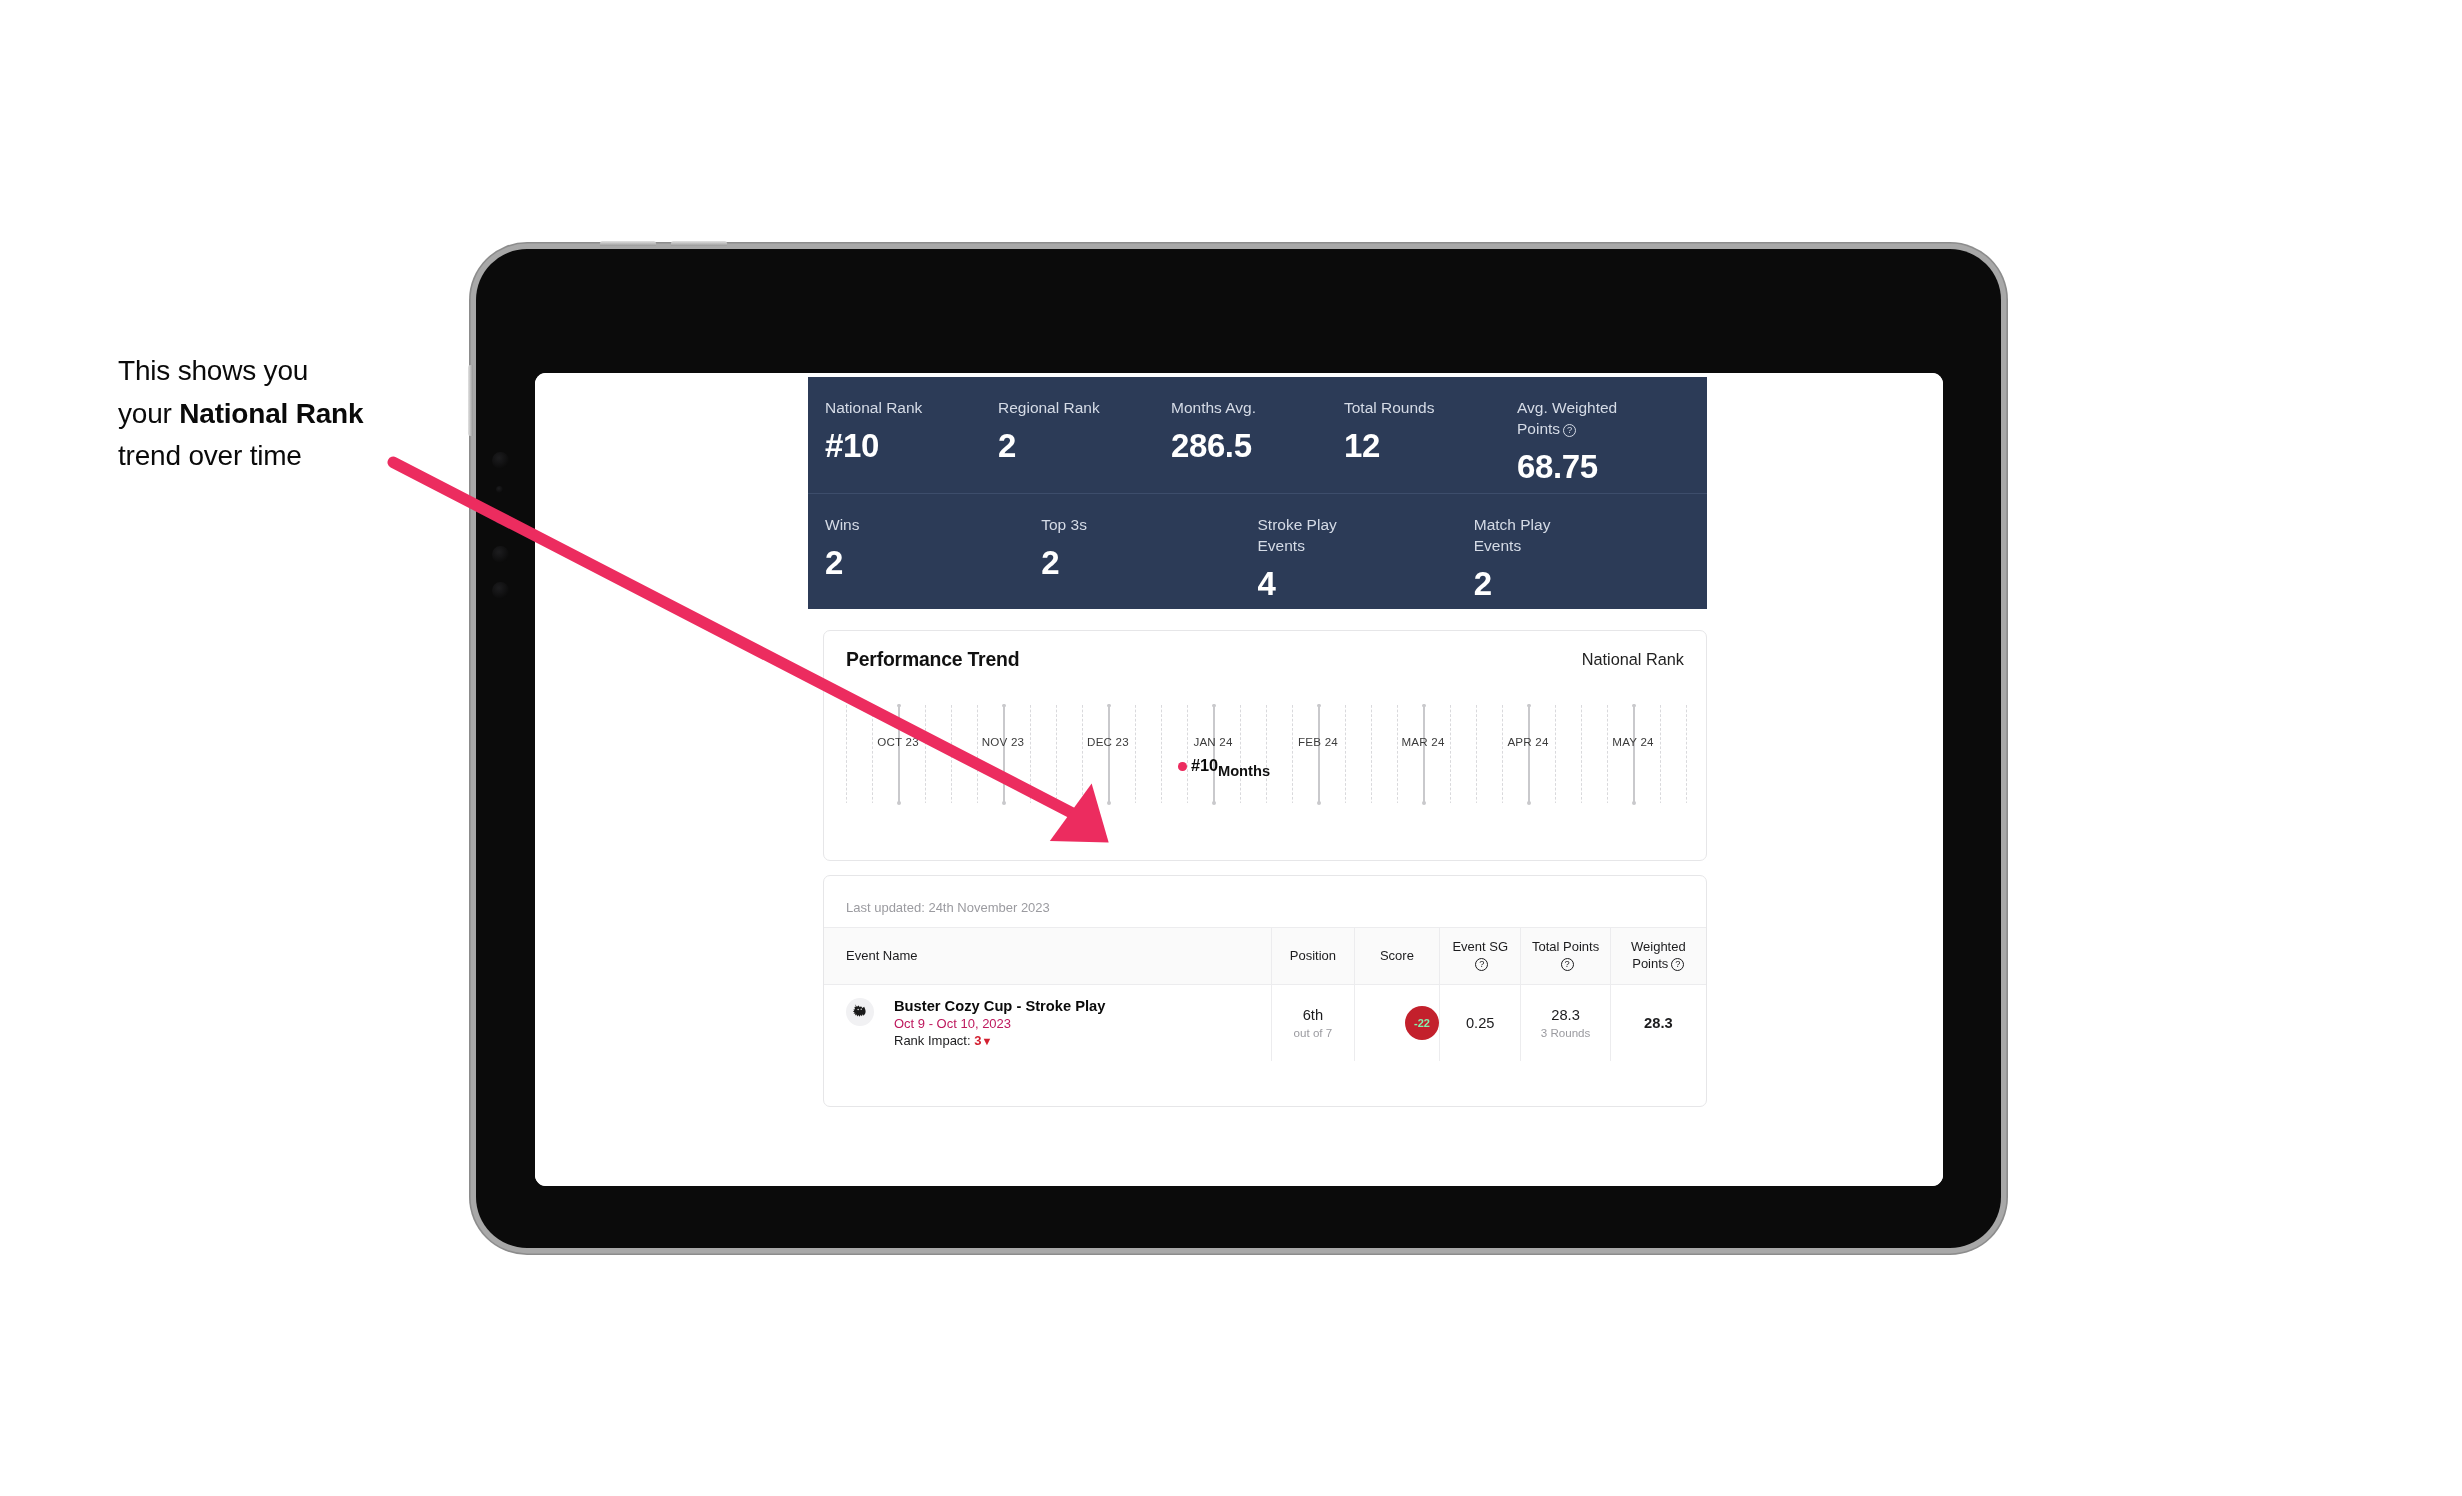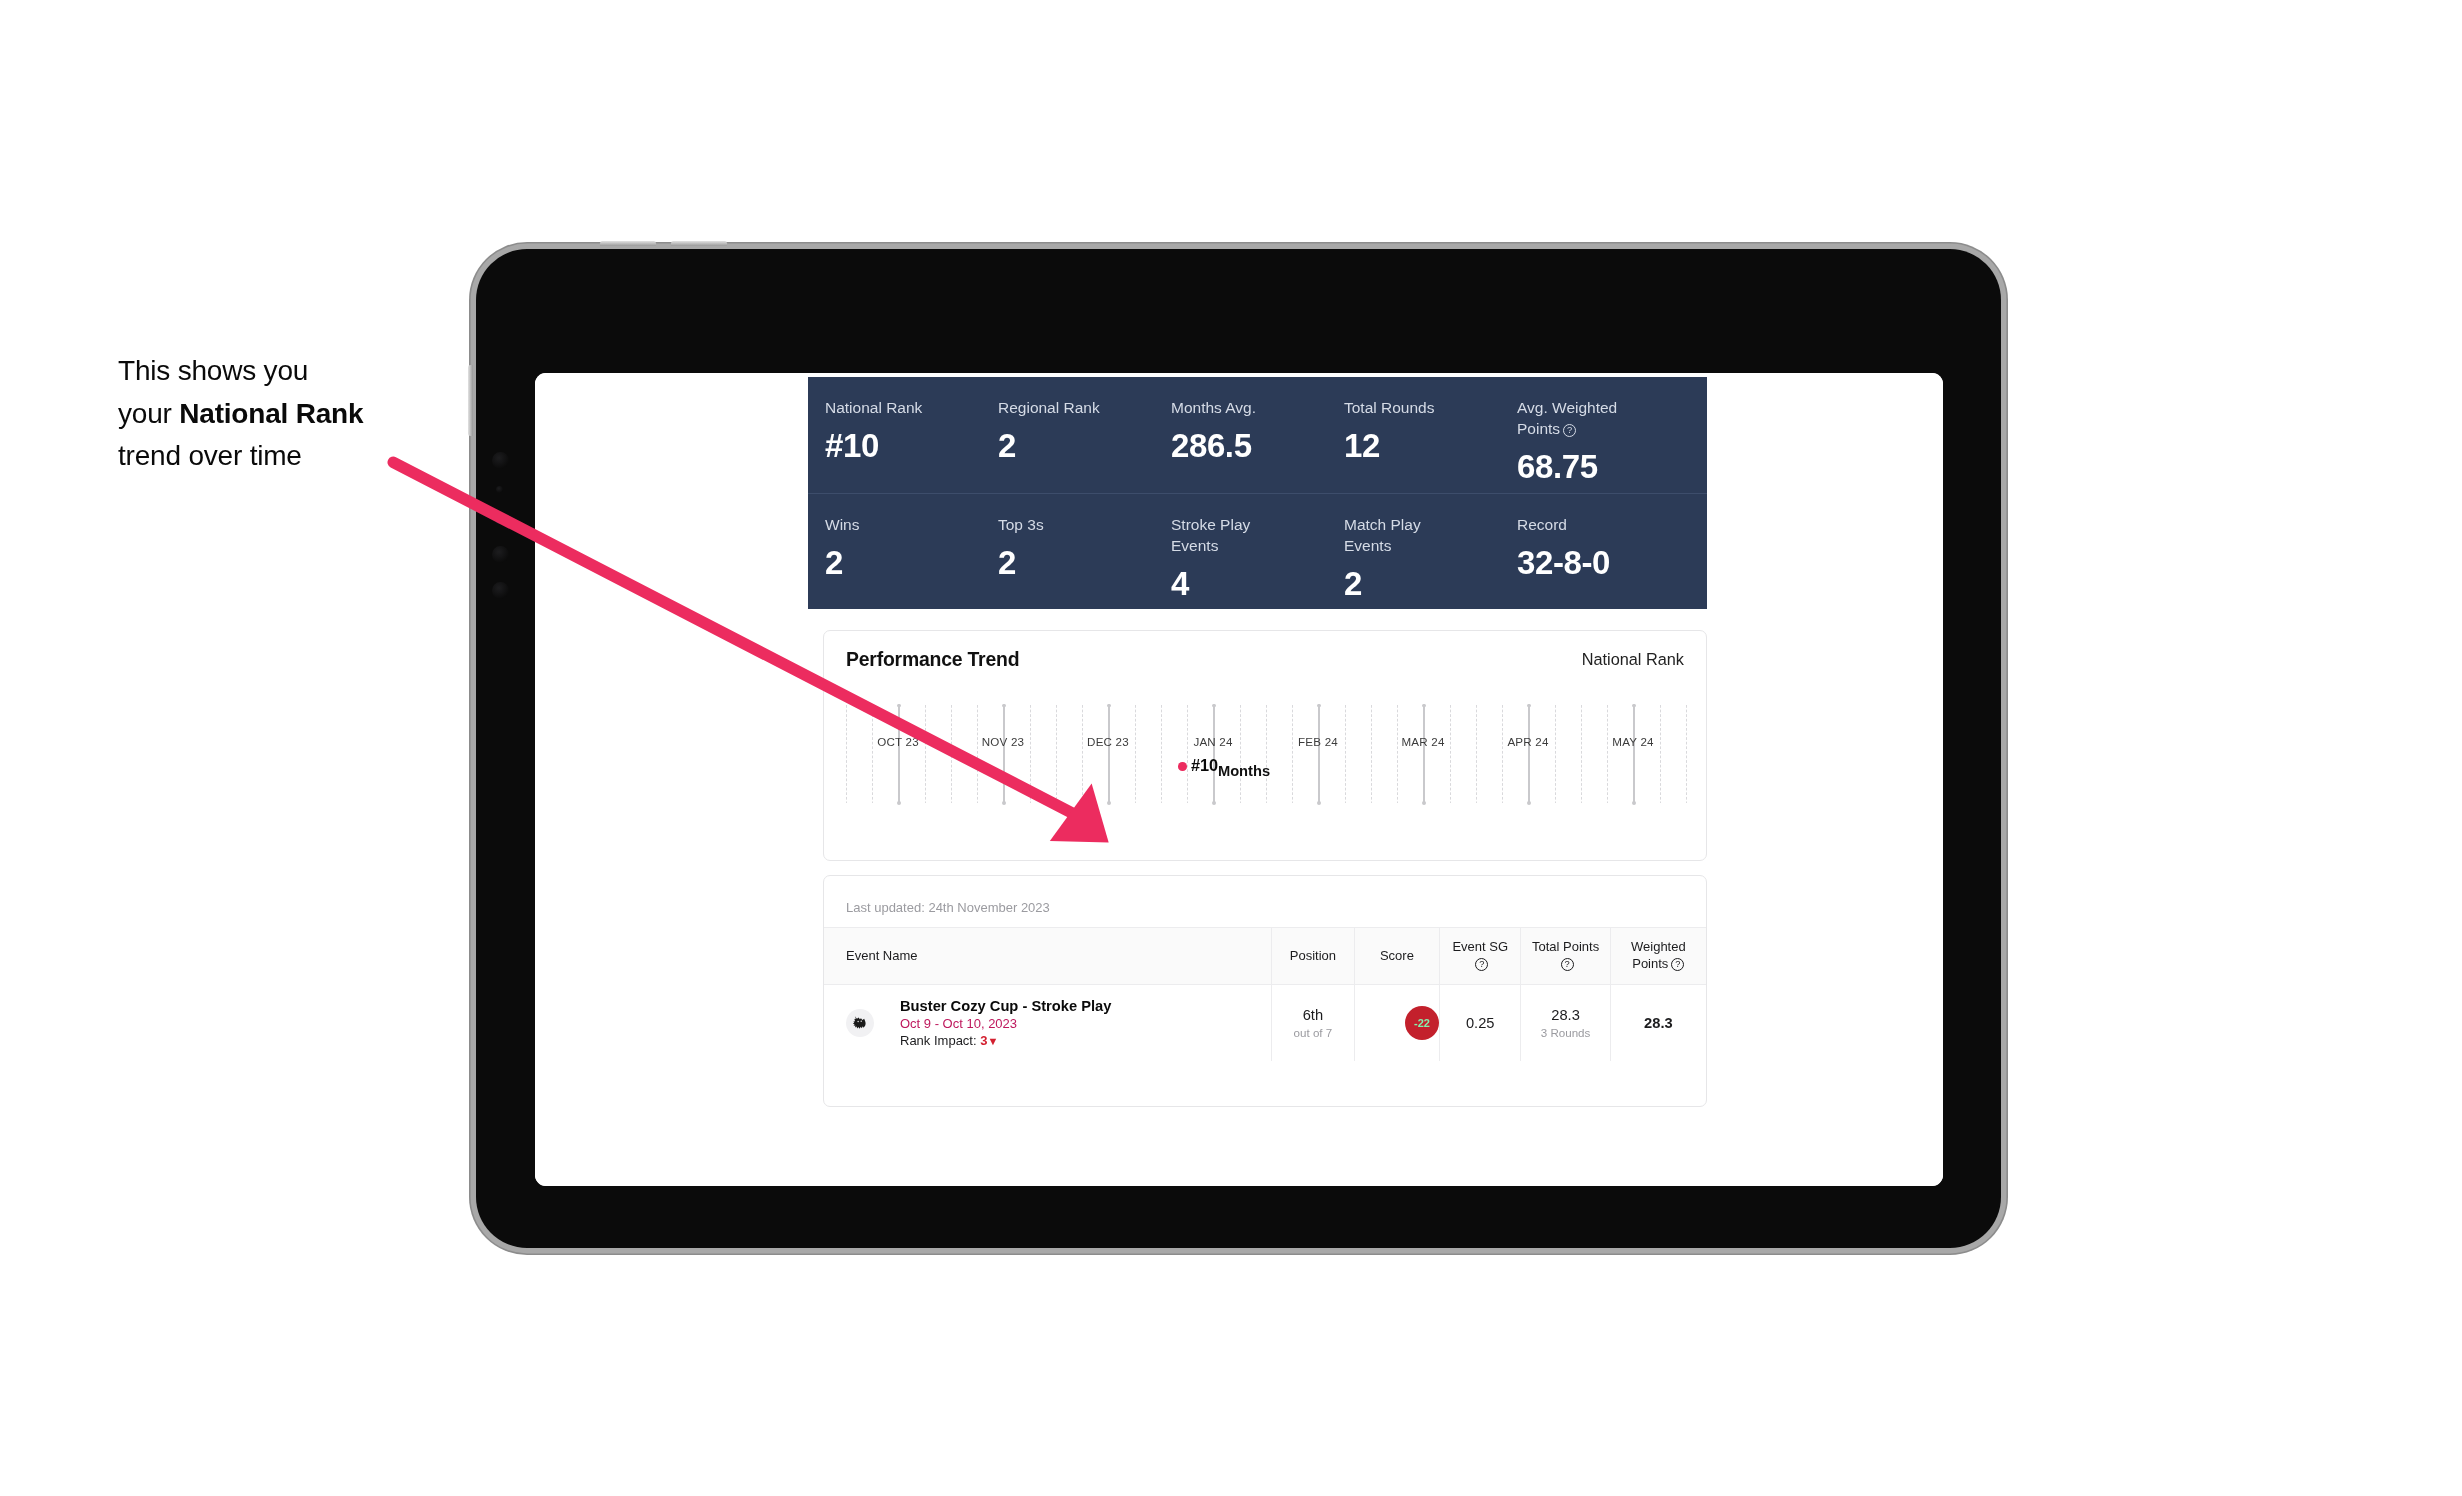--- a/index.html
+++ b/index.html
@@ -142,21 +142,21 @@
   .tbl thead th:last-child { border-right: none; }
   .tbl thead th.name { text-align: left; padding-left: 22px; }
   .tbl tbody td {
     padding: 12.4px 6.2px; text-align: center; vertical-align: middle;
     border-top: 0.8px solid #ececee; border-right: 0.8px solid #ececee;
     font-size: 14.7px; color: #1c1c1e;
   }
   .tbl tbody td:last-child { border-right: none; }
   .tbl tbody td.name { text-align: left; padding-left: 22px; }
 
-  .evrow { display: flex; align-items: center; gap: 26px; }
+  .evrow { display: flex; align-items: flex-start; gap: 20px; }
   .evicon {
     flex: none; width: 28px; height: 28px; border-radius: 50%;
     background: #f1f1f3; display: flex; align-items: center; justify-content: center;
   }
   .evname { font-size: 14.7px; font-weight: bold; color: #0a0a0a; }
   .evdate { font-size: 13px; color: #be185d; margin-top: 2.3px; }
   .evrank { font-size: 13px; color: #1c1c1e; margin-top: 2.3px; }
   .evrank b { color: #d32030; }
   .evrank .dn { color: #d32030; font-size: 11px; }
 
@@ -227,24 +227,20 @@
               <div class="stat-label">Top 3s</div>
               <div class="stat-value">2</div>
             </div>
             <div class="stat-cell">
               <div class="stat-label">Stroke Play Events</div>
               <div class="stat-value">4</div>
             </div>
             <div class="stat-cell">
               <div class="stat-label">Match Play Events</div>
               <div class="stat-value">2</div>
-            </div>
-            <div class="stat-cell">
-              <div class="stat-label">Record</div>
-              <div class="stat-value">32-8-0</div>
             </div>
           </div>
         </div>
 
         <div class="card" id="chart-card">
           <div id="chart-head">
             <div id="chart-title">Performance Trend</div>
             <div id="chart-series-label">National Rank</div>
           </div>
           <div id="plot">

